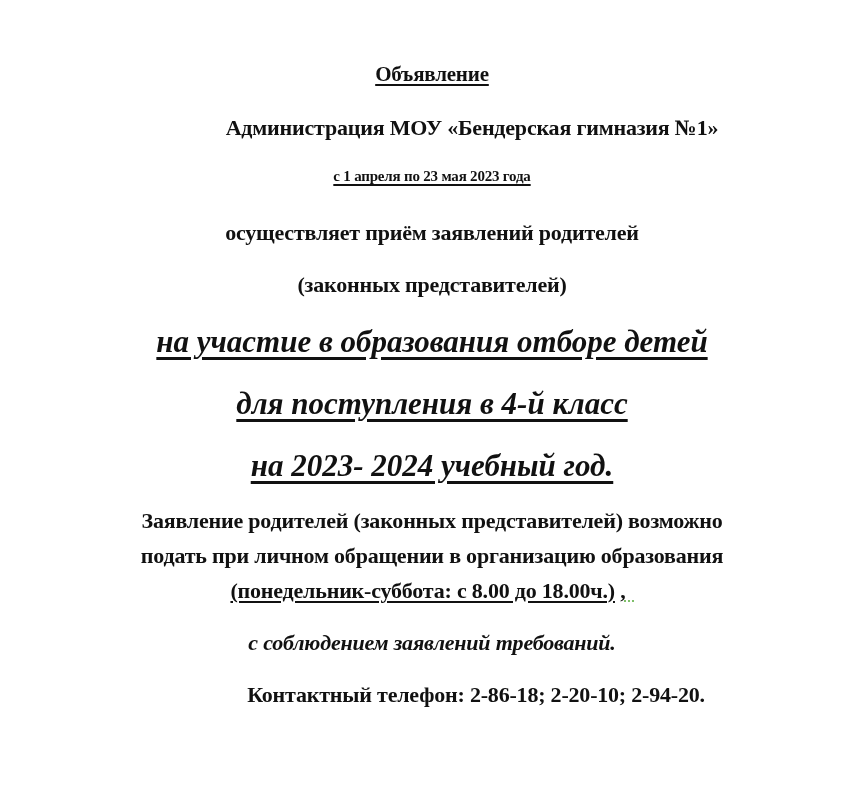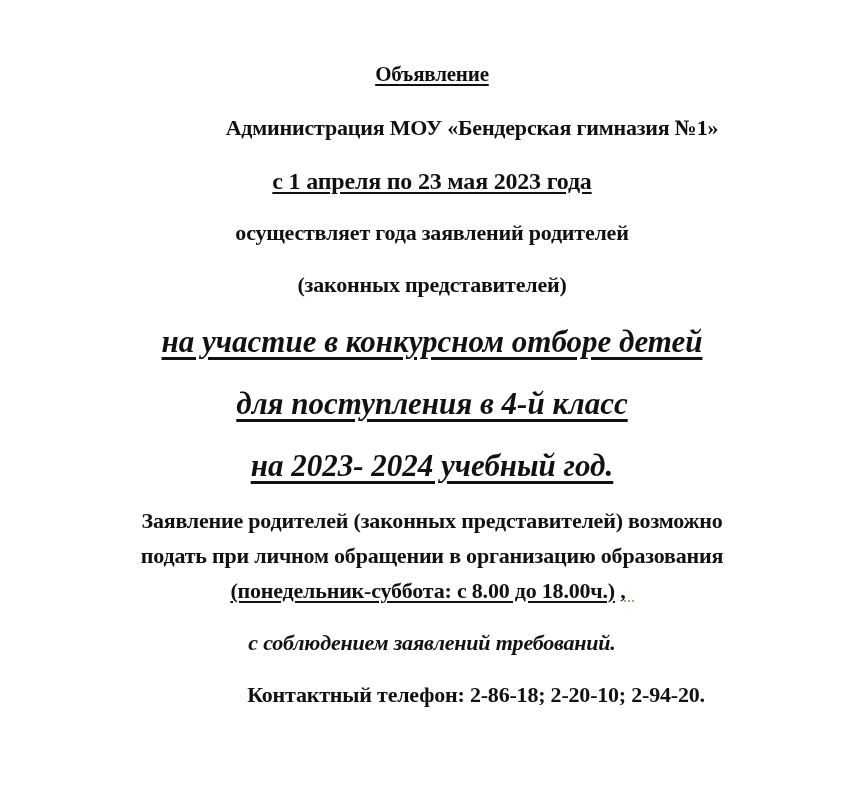--- a/index.html
+++ b/index.html
@@ -28,21 +28,21 @@
       width: 864px;
       text-align: center;
       font-weight: bold;
       white-space: nowrap;
       letter-spacing: -0.2px;
     }
     .u { text-decoration: underline; text-decoration-thickness: 2px; text-underline-offset: 3px; }
     .u-thick { text-decoration: underline; text-decoration-thickness: 3px; text-underline-offset: 5px; }
     .title { top: 62px; font-size: 21px; }
     .admin { top: 115px; font-size: 22px; padding-left: 40px; }
-    .dates { top: 168px; font-size: 24px; }
+    .dates { top: 168px; font-size: 15px; }
     .accepts { top: 220px; font-size: 22px; }
     .reps { top: 272px; font-size: 22px; }
     .big-italic { font-style: italic; font-size: 31px; letter-spacing: 0px; }
     .it1 { top: 324px; }
     .it2 { top: 386px; }
     .it3 { top: 448px; }
     .para { font-size: 22px; }
     .p1 { top: 508px; }
     .p2 { top: 543px; }
     .p3 { top: 578px; }
@@ -65,26 +65,26 @@
   <div class="line title">
     <span class="u">Объявление</span>
   </div>
 
   <div class="line admin">Администрация  МОУ «Бендерская гимназия №1»</div>
 
   <div class="line dates">
     <span class="u"> с 1 апреля по 23  мая 2023 года</span>
   </div>
 
-  <div class="line accepts">осуществляет  года заявлений родителей</div>
+  <div class="line accepts">осуществляет  приём заявлений родителей</div>
 
   <div class="line reps">(законных  представителей)</div>
 
   <div class="line big-italic it1">
-    <span class="u-thick">на участие в конкурсном отборе детей</span>
+    <span class="u-thick">на участие в образования отборе детей</span>
   </div>
 
   <div class="line big-italic it2">
     <span class="u-thick"> для поступления в 4-й класс</span>
   </div>
 
   <div class="line big-italic it3">
     <span class="u-thick"> на 2023- 2024 учебный год.</span>
   </div>
 

